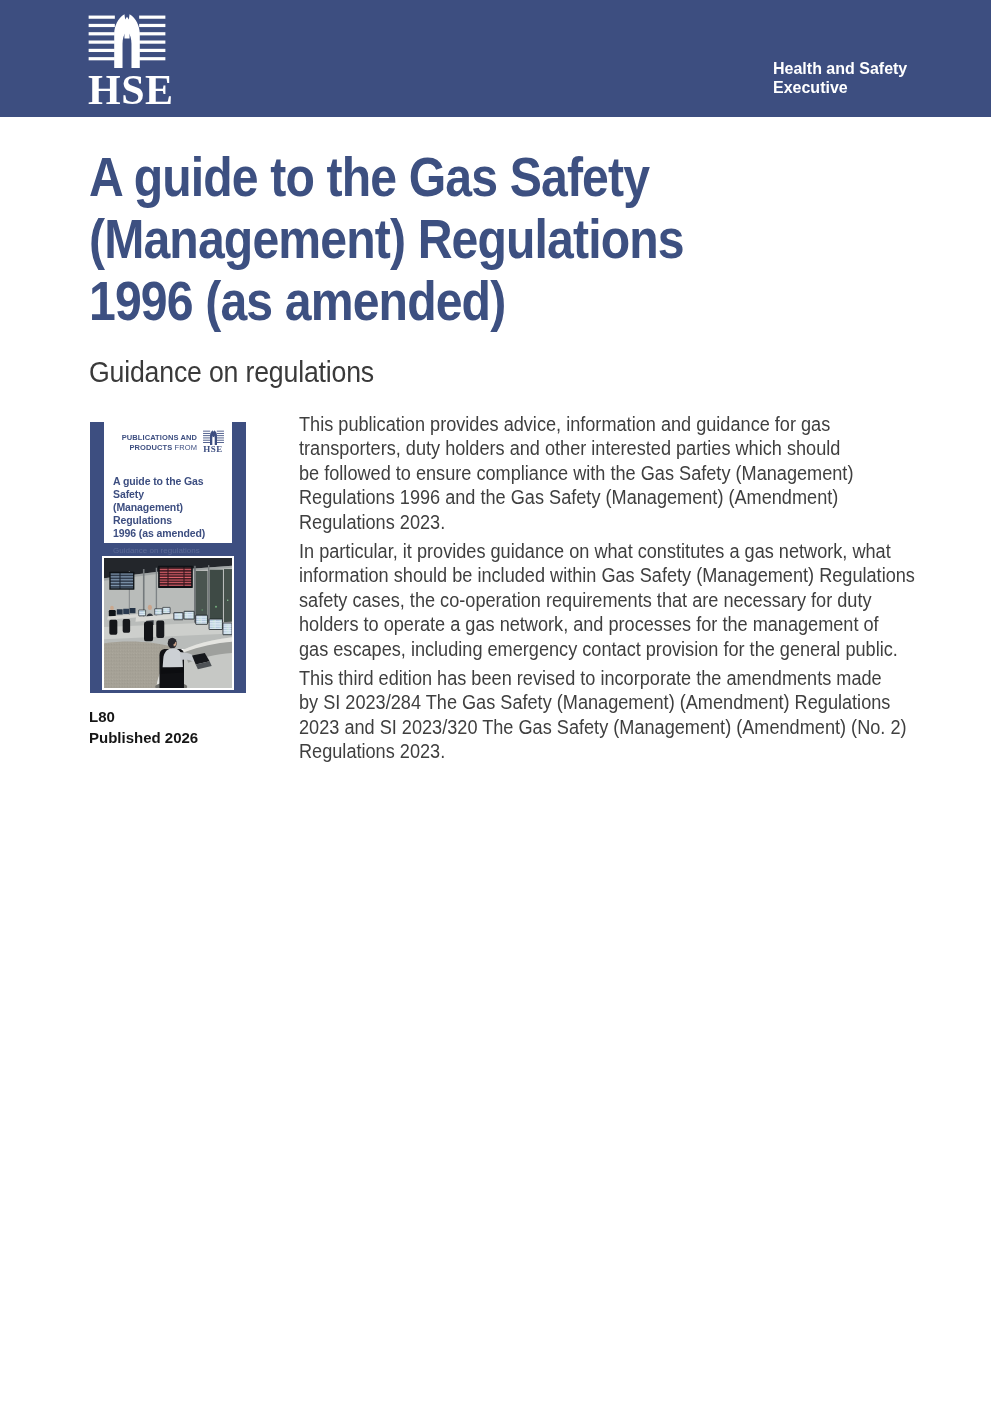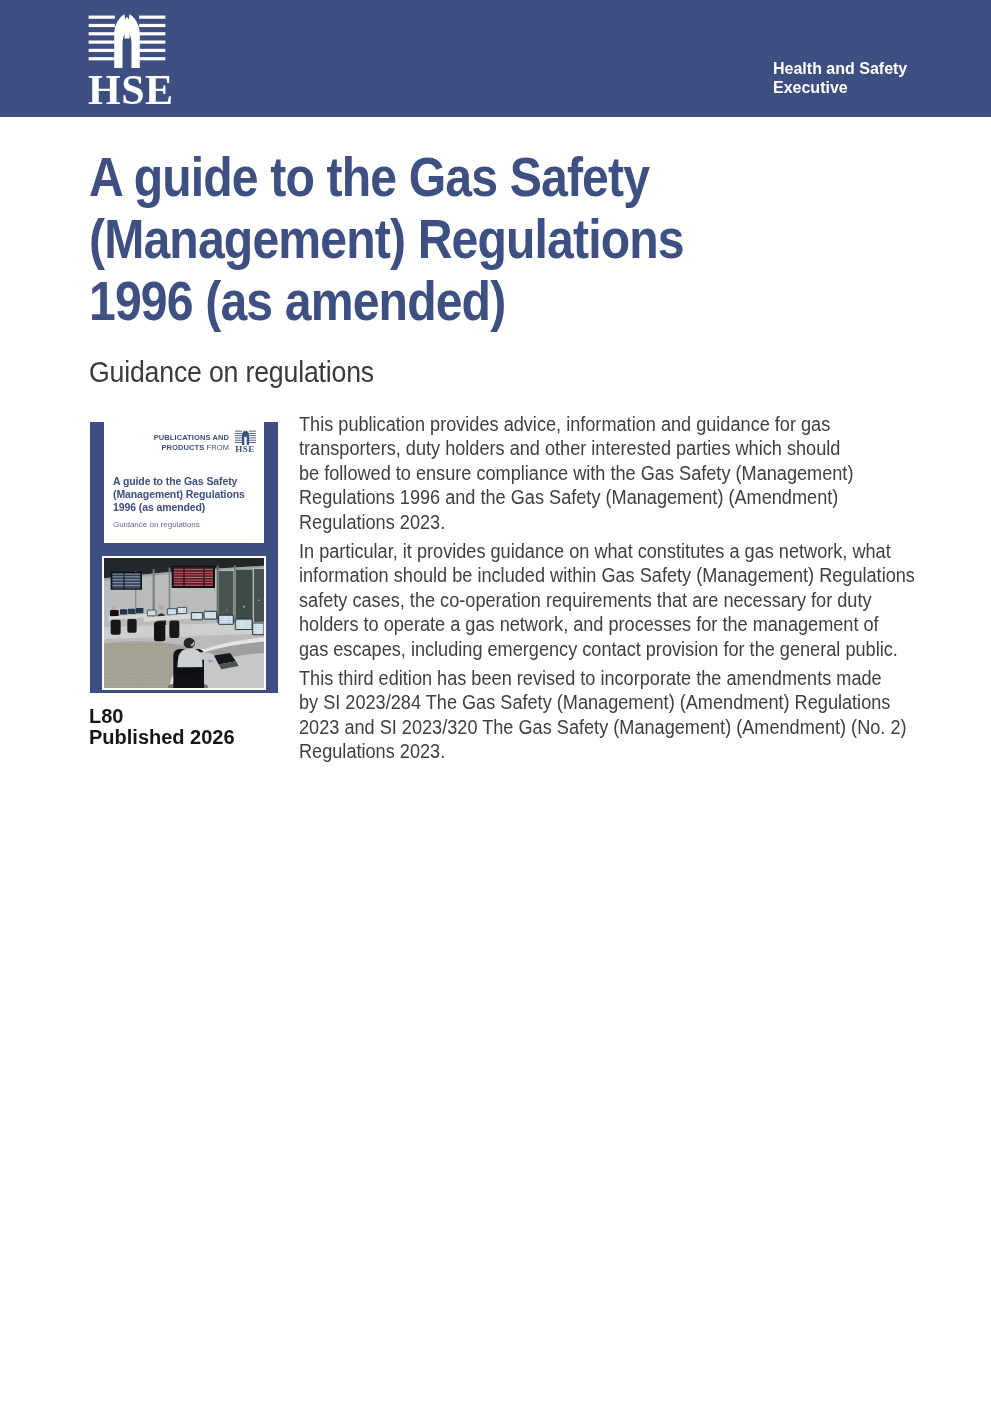--- a/index.html
+++ b/index.html
@@ -22,42 +22,42 @@
 
   
   .doc-title { position:absolute; left:89px; top:146px; color:var(--title-blue,#3d5081);
     font-size:56px; font-weight:bold; line-height:62px; letter-spacing:-1px;
     transform:scaleX(0.86); transform-origin:0 0; white-space:pre-line; }
   .doc-subtitle { position:absolute; left:89px; top:355px; color:#3a3a3a;
     font-size:29px; line-height:34px; letter-spacing:-0.2px;
     transform:scaleX(0.92); transform-origin:0 0; }
 
   
-  .thumb { position:absolute; left:90px; top:422px; width:188px; height:271px;
+  .thumb { position:absolute; left:90px; top:422px; width:156px; height:271px;
     background:var(--banner-blue,#3d4e80); }
   .thumb-white { position:absolute; left:14px; right:14px; top:0; height:121px;
     background:#fff; padding:8px 8px 0 9px; }
   .masthead { display:flex; justify-content:flex-end; gap:5px; }
   .masthead-text { text-align:right; color:var(--banner-blue,#3d4e80);
     font-size:7.5px; line-height:9.5px; font-weight:bold; letter-spacing:0.1px; padding-top:3px; }
   .masthead-text .light { font-weight:normal; }
   .mini-logo { width:22px; text-align:center; color:var(--banner-blue,#3d4e80); }
   .mini-logo svg { width:21px; height:15px; display:block; margin:0 auto; color:var(--banner-blue,#3d4e80); }
   .mini-word { font-family:"Liberation Serif","DejaVu Serif",serif; font-weight:bold;
     font-size:9px; line-height:9px; letter-spacing:0.5px; }
   .thumb-title { margin-top:21px; color:var(--banner-blue,#3d4e80); font-weight:bold;
     font-size:10.5px; line-height:13px; white-space:pre-line; letter-spacing:-0.1px; }
   .thumb-sub { margin-top:6px; color:#5c6a95; font-size:8px; }
   .thumb-photo { position:absolute; left:12px; right:12px; top:134px; bottom:3px;
     background:#fff; padding:2px; }
   .thumb-photo svg { width:100%; height:100%; display:block; }
 
   
   .pub-info { position:absolute; left:89px; top:706px; font-weight:bold;
-    font-size:20px; line-height:21px; color:#161616; }
+    font-size:15px; line-height:21px; color:#161616; }
 
   
   .body-copy { position:absolute; left:299px; top:412px; width:690px;
     transform:scaleX(0.93); transform-origin:0 0;
     color:var(--body-text,#3f3f3f); font-size:19.5px; line-height:24.4px; }
   .body-copy p { white-space:pre-line; margin:0 0 5px 0; }
 
   .hidden-defs { position:absolute; width:0; height:0; overflow:hidden; }
 </style>
 </head>

